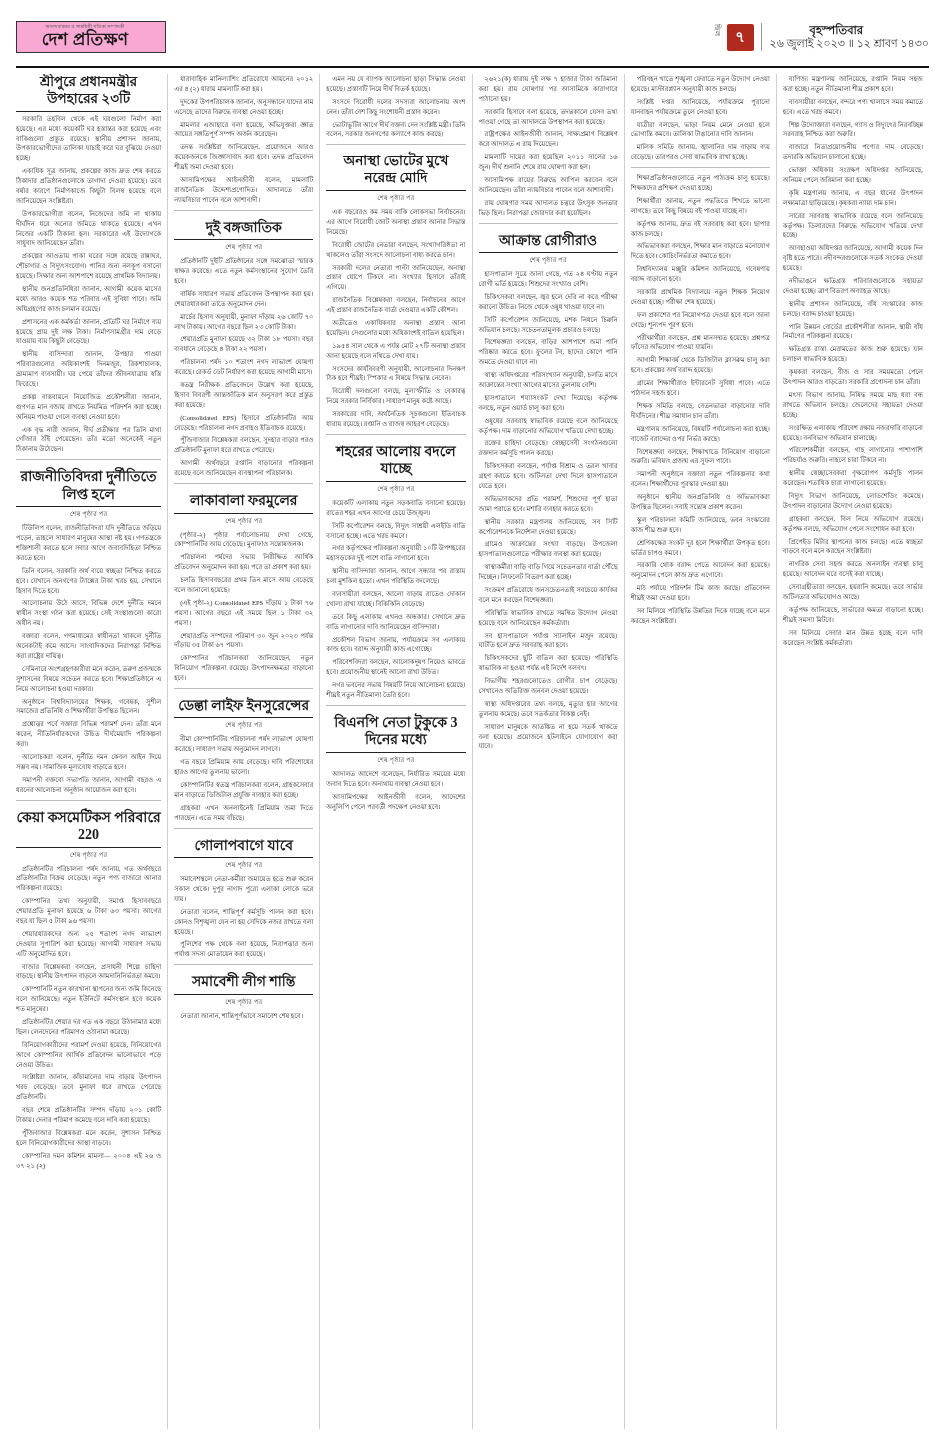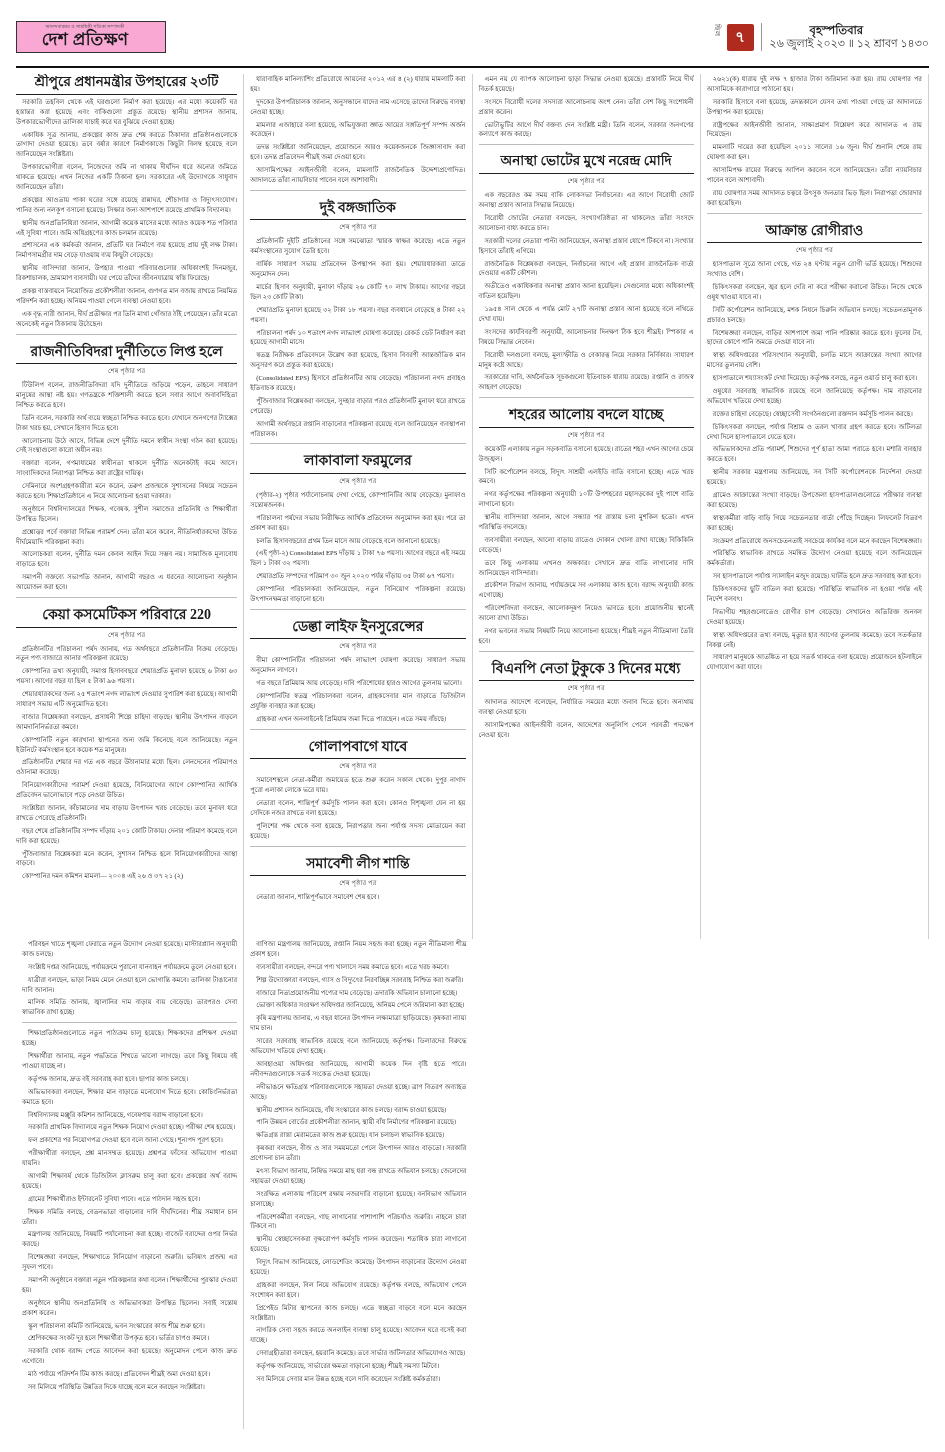--- a/index.html
+++ b/index.html
@@ -89,21 +89,21 @@
     border-left: 1px solid #999;
     padding-left: 8px;
     line-height: 1.25;
   }
   .date-day { font-size: 11.5px; font-weight: bold; margin-left: 40px; }
   .date-full { font-size: 11px; color: #333; }
 
   
   .cols {
     display: grid;
-    grid-template-columns: repeat(4, 1fr);
+    grid-template-columns: repeat(6, 1fr);
     gap: 0px;
     height: 1355px;
   }
   .col {
     padding: 0 6px;
     border-right: 1px solid #cfcfcf;
     overflow: hidden;
   }
   .col:last-child { border-right: none; }
   .col:first-child { padding-left: 0; }

